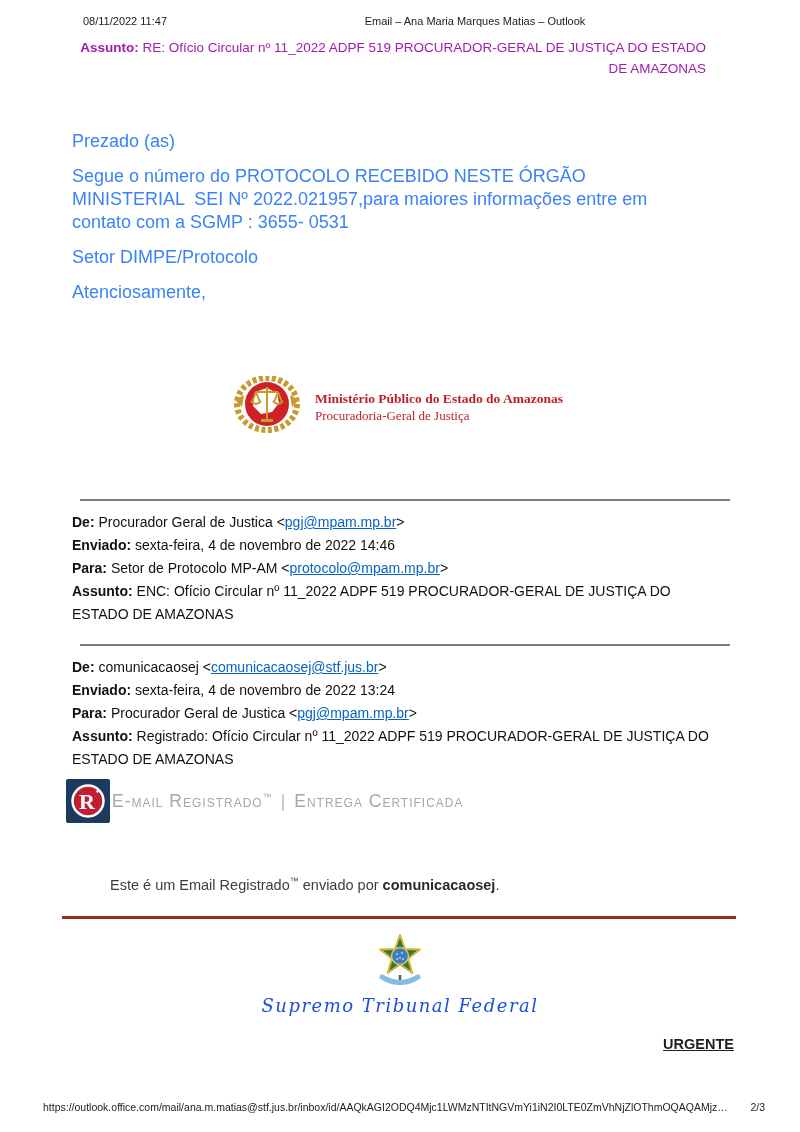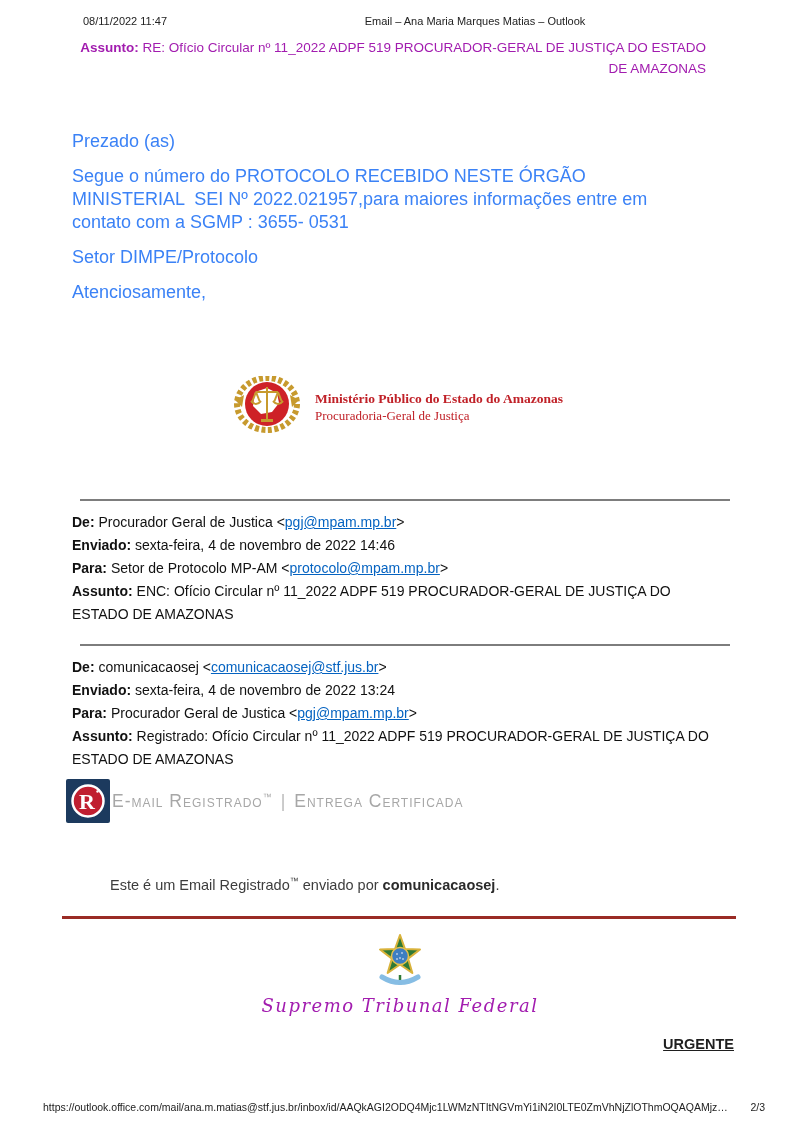--- a/index.html
+++ b/index.html
@@ -49,21 +49,21 @@
 
   .reg-note{position:absolute;left:62px;top:832px;width:674px;box-sizing:border-box;
     padding:0 0 23px 48px;border-bottom:3px solid #9A2B25;font-size:14.5px;color:#3d3d3d;margin-top:44px;}
   .reg-note sup{font-size:9px;vertical-align:super;}
   .reg-note .sender{font-weight:bold;color:#2b2b2b;}
 
   
   .stf{position:absolute;left:0;right:0;top:933px;text-align:center;}
   .stf svg{display:block;margin:0 auto;}
   .stf-name{margin-top:4px;font-family:"DejaVu Serif",serif;font-style:italic;
-    font-size:18px;color:#a21caf;letter-spacing:1.5px;}
+    font-size:18px;color:#1d4ed8;letter-spacing:1.5px;}
 
   .urgent{position:absolute;right:66px;top:1036px;font-size:14.5px;font-weight:bold;
     text-decoration:underline;color:#1f1f1f;}
 </style>
 </head>
 <body>
 
 <div class="page">
 
   <div class="ph-date">08/11/2022 11:47</div>

